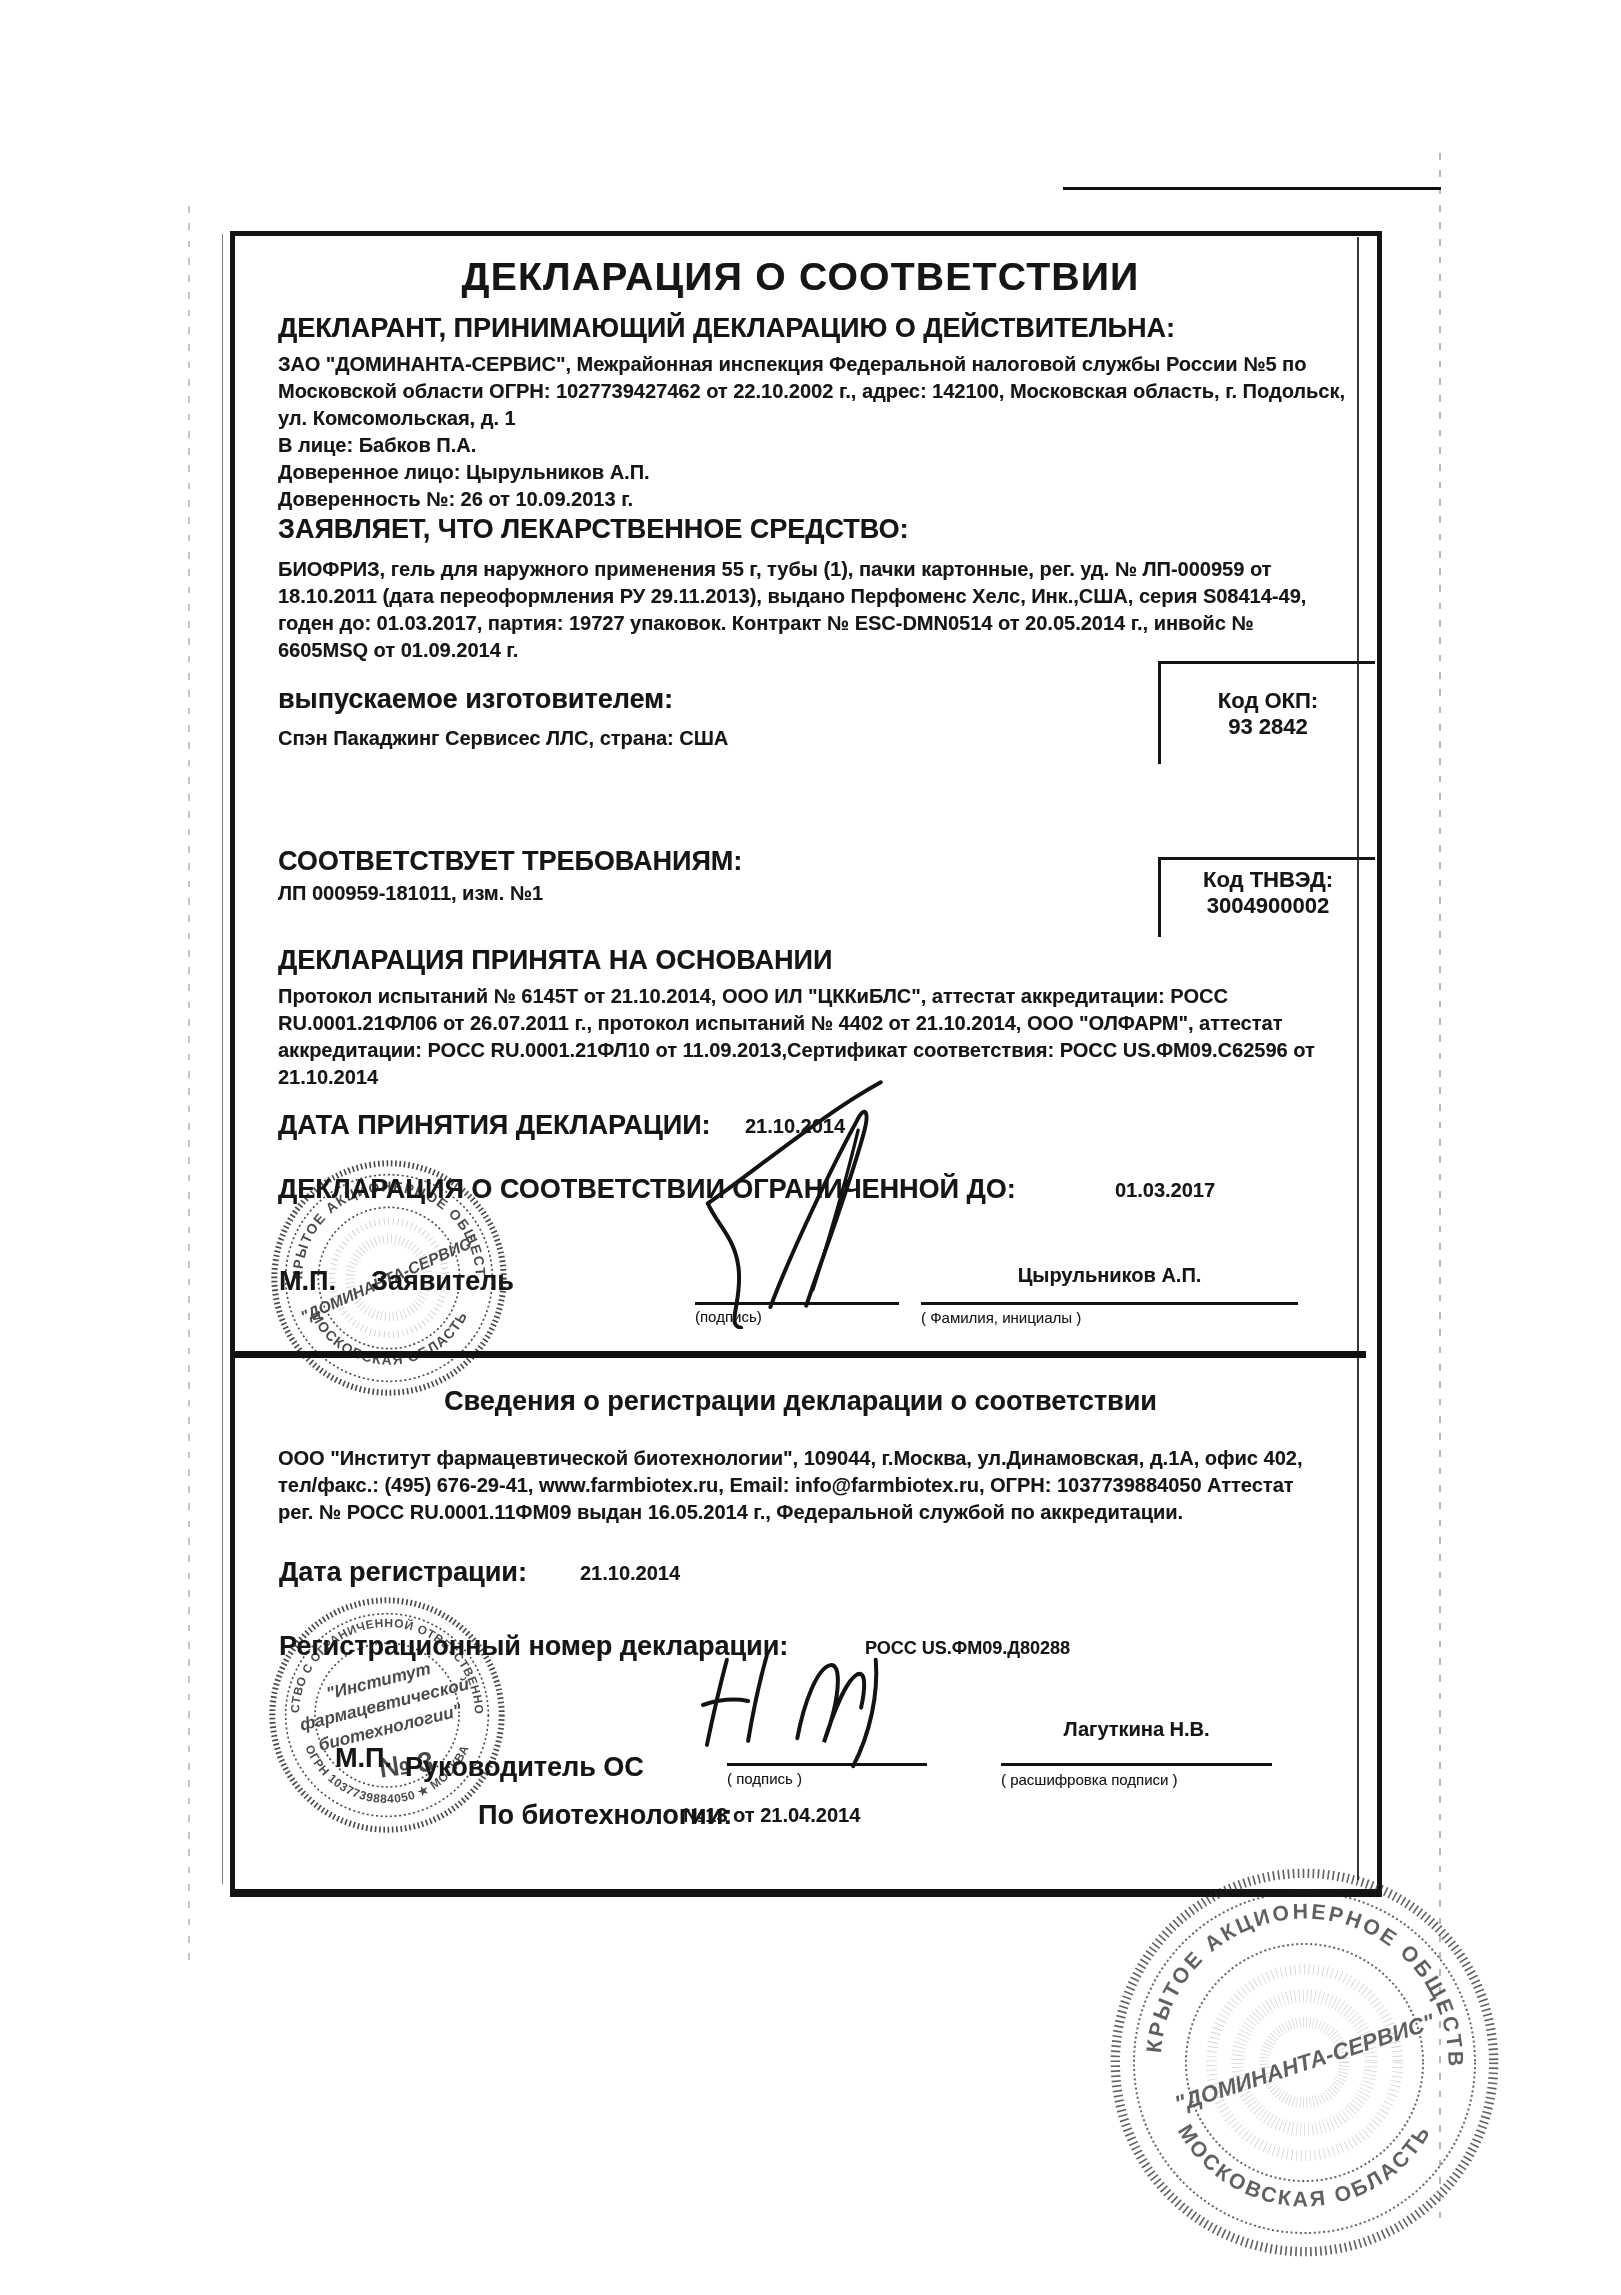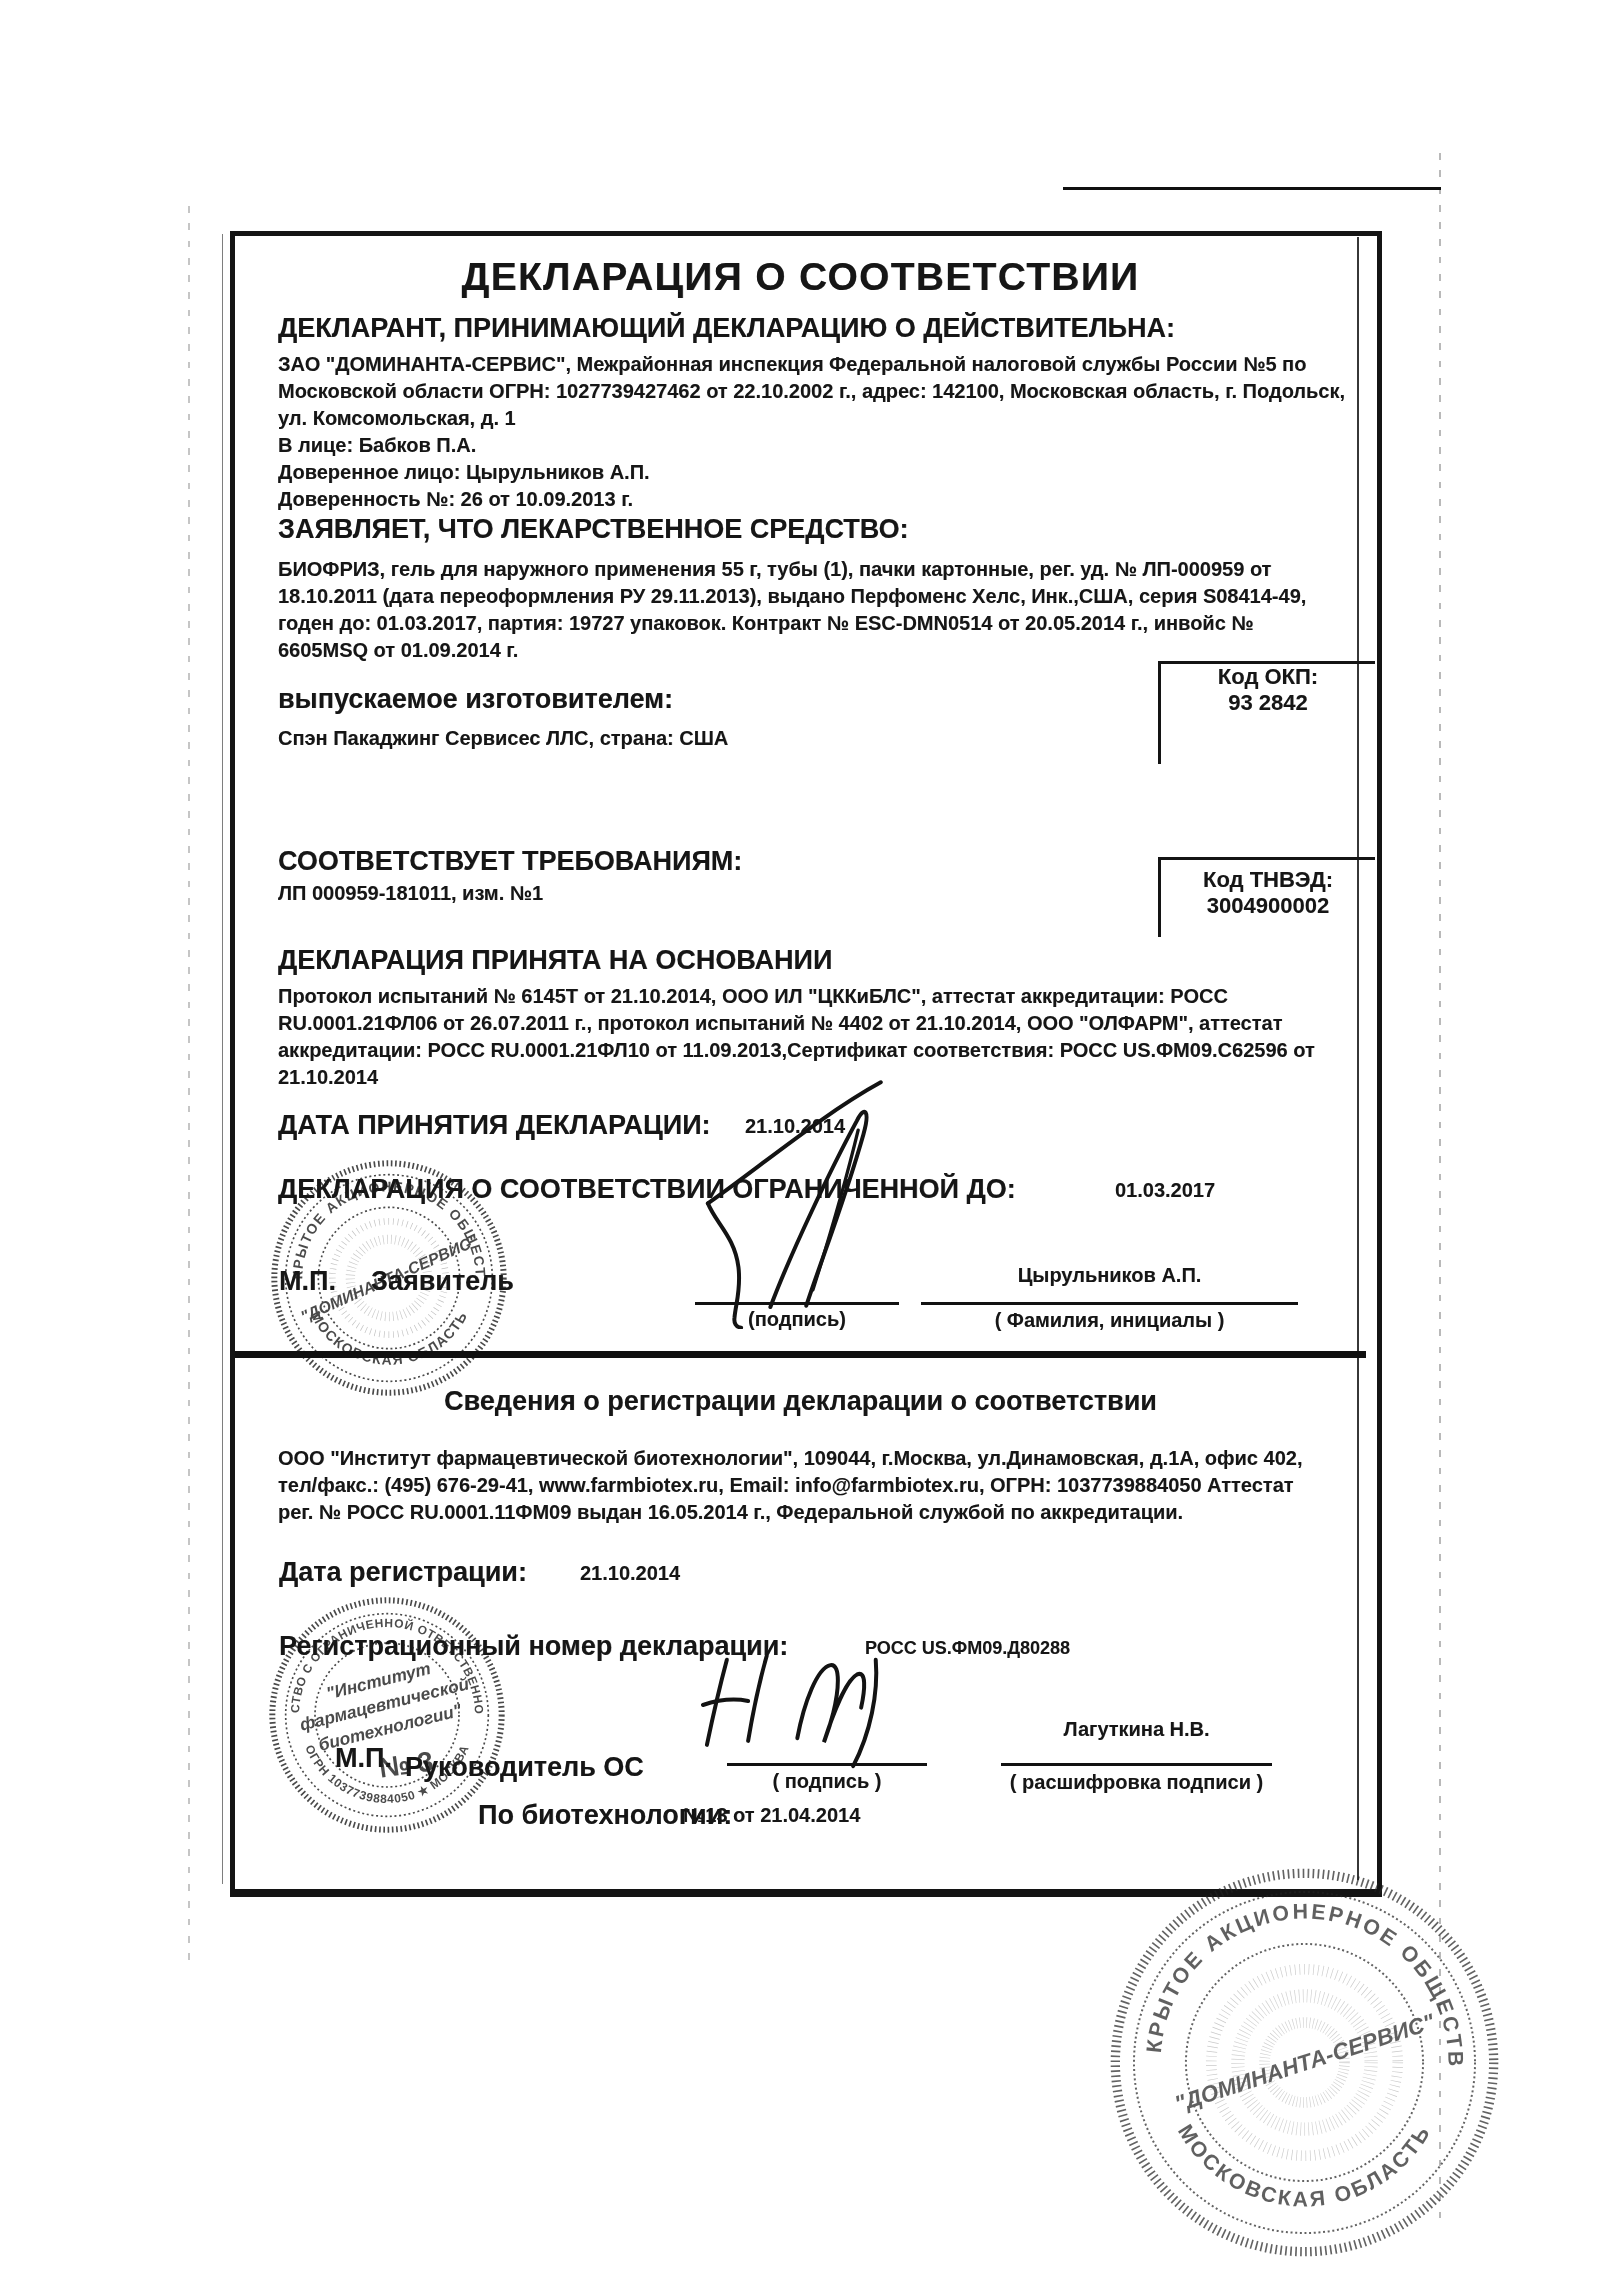--- a/index.html
+++ b/index.html
@@ -10,21 +10,21 @@
   .abs{position:absolute;}
   .h1{font-size:39px;font-weight:bold;letter-spacing:1.3px;white-space:nowrap;
       text-shadow:0.4px 0.4px 0 rgba(0,0,0,.45);}
   .h2{font-size:27px;font-weight:bold;white-space:nowrap;
       text-shadow:0.3px 0.3px 0 rgba(0,0,0,.4);}
   .body{font-size:20px;font-weight:bold;line-height:27px;
       text-shadow:0.3px 0.3px 0 rgba(0,0,0,.3);}
   .ml{white-space:pre-line;}
   .val{font-size:20px;font-weight:bold;white-space:nowrap;
       text-shadow:0.3px 0.3px 0 rgba(0,0,0,.3);}
-  .cap{font-size:20px;font-weight:bold;white-space:nowrap;text-align:center;
+  .cap{font-size:15px;font-weight:normal;white-space:nowrap;
       text-shadow:0.2px 0.2px 0 rgba(0,0,0,.25);}
   .center{text-align:center;}
   .frame{border:5.3px solid #141414;border-bottom-width:8.6px;}
   .codebox{border-top:3.3px solid #141414;border-left:3.3px solid #141414;text-align:center;}
   .codebox .cb-label,.codebox .cb-value{font-size:22px;font-weight:bold;white-space:nowrap;
       text-shadow:0.3px 0.3px 0 rgba(0,0,0,.3);}
   .sigline{background:#121212;height:2.7px;}
   .rule{background:#101010;}
   .dashedline{width:2px;background:repeating-linear-gradient(180deg,rgba(0,0,0,.5) 0 6.7px,transparent 6.7px 17.3px);}
   .stamp{opacity:.8;filter:blur(0.2px);}
@@ -52,21 +52,21 @@
 Доверенное лицо: Цырульников А.П.
 Доверенность №: 26 от 10.09.2013 г.</div>
 
 <div class="abs h2" style="left:278px;top:514px">ЗАЯВЛЯЕТ, ЧТО ЛЕКАРСТВЕННОЕ СРЕДСТВО:</div>
 <div class="abs body ml" style="left:278px;top:556px;width:1085px">БИОФРИЗ, гель для наружного применения 55 г, тубы (1), пачки картонные, рег. уд. № ЛП-000959 от
 18.10.2011 (дата переоформления РУ 29.11.2013), выдано Перфоменс Хелс, Инк.,США, серия S08414-49,
 годен до: 01.03.2017, партия: 19727 упаковок. Контракт № ESC-DMN0514 от 20.05.2014 г., инвойс №
 6605MSQ от 01.09.2014 г.</div>
 
 <div class="abs codebox" style="left:1158px;top:661px;width:214px;height:100px">
-  <div class="cb-label" style="margin-top:0">Код ОКП:</div>
+  <div class="cb-label" style="margin-top:24px">Код ОКП:</div>
   <div class="cb-value">93 2842</div>
 </div>
 
 <div class="abs h2" style="left:278px;top:684px">выпускаемое изготовителем:</div>
 <div class="abs body" style="left:278px;top:725px;white-space:nowrap">Спэн Пакаджинг Сервисес ЛЛС, страна: США</div>
 
 <div class="abs h2" style="left:278px;top:846px">СООТВЕТСТВУЕТ ТРЕБОВАНИЯМ:</div>
 <div class="abs body" style="left:278px;top:880px;white-space:nowrap">ЛП 000959-181011, изм. №1</div>
 
 <div class="abs codebox" style="left:1158px;top:857px;width:214px;height:77px">

